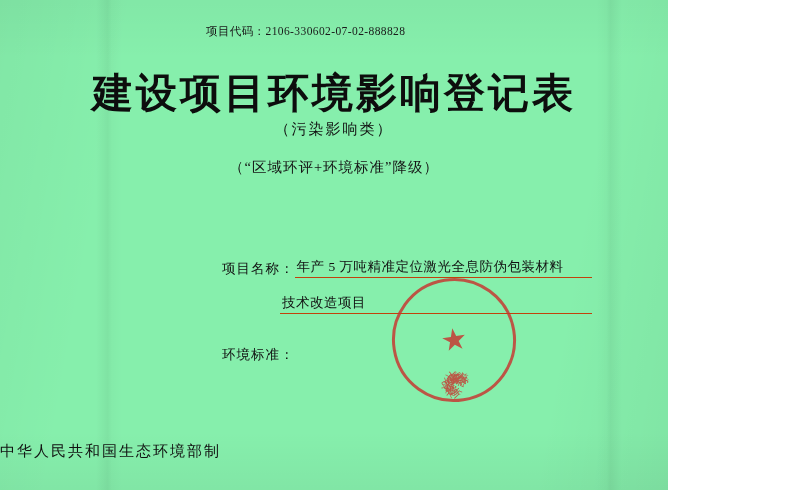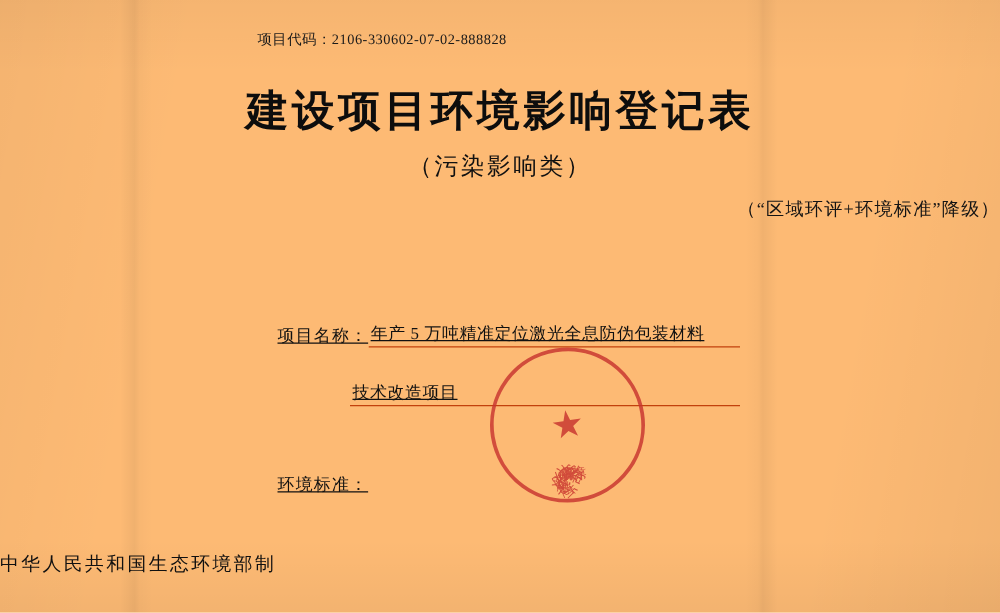--- a/index.html
+++ b/index.html
@@ -10,23 +10,23 @@
     width: 800px;
     height: 490px;
     background: #ffffff;
     font-family: "Liberation Serif", "DejaVu Serif", serif;
     color: #111111;
     overflow: hidden;
   }
 
   .page {
     position: relative;
-    width: 800px;
+    width: 668px;
     height: 490px;
-    background: #fdba74;
+    background: #86efac;
     box-sizing: border-box;
   }
 
   
   .paper-shade {
     position: absolute;
     inset: 0;
     background:
       linear-gradient(100deg, rgba(0,0,0,0.035) 0%, rgba(0,0,0,0) 18%, rgba(0,0,0,0) 82%, rgba(0,0,0,0.045) 100%),
       linear-gradient(180deg, rgba(0,0,0,0.03) 0%, rgba(0,0,0,0) 12%, rgba(0,0,0,0) 88%, rgba(0,0,0,0.04) 100%);
@@ -52,63 +52,62 @@
     color: #1a1a1a;
     white-space: nowrap;
   }
 
   .doc-title {
     position: absolute;
     left: 0;
     right: 0;
     top: 66px;
     text-align: center;
-    font-size: 34px;
+    font-size: 41px;
     font-weight: bold;
     letter-spacing: 3px;
     color: #0d0d0d;
     font-family: "Liberation Sans", "DejaVu Sans", sans-serif;
   }
 
   .doc-subtitle {
     position: absolute;
     left: 0;
     right: 0;
     top: 120px;
     text-align: center;
-    font-size: 19px;
+    font-size: 15px;
     letter-spacing: 2px;
     color: #111111;
   }
 
   .doc-note {
     position: absolute;
     left: 0;
     right: 0;
     top: 158px;
-    text-align: right;
+    text-align: center;
     font-size: 14.5px;
     letter-spacing: 1px;
     color: #141414;
   }
 
   .fields {
     position: absolute;
     left: 222px;
     top: 258px;
     width: 370px;
     font-size: 13.5px;
     color: #111111;
   }
   .field-row {
     display: flex;
     align-items: flex-end;
-    margin-bottom: 27px;
+    margin-bottom: 16px;
     white-space: nowrap;
-    text-decoration: underline;
   }
   .field-label {
     flex: 0 0 auto;
     letter-spacing: 1px;
   }
   .field-value {
     flex: 1 1 auto;
     border-bottom: 1px solid #c2410c;
     padding: 0 2px 1px 2px;
     letter-spacing: 0.5px;

